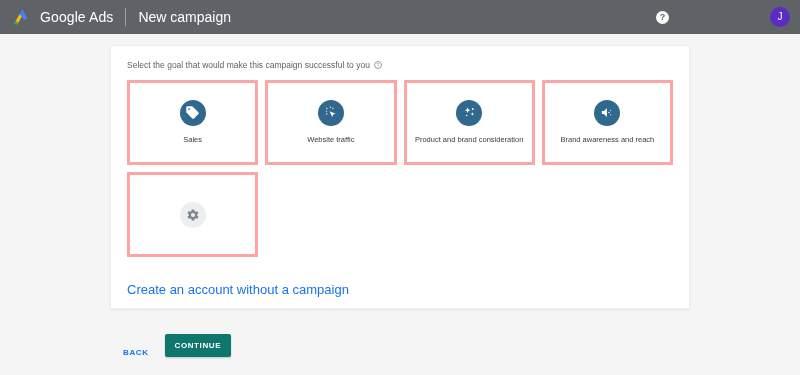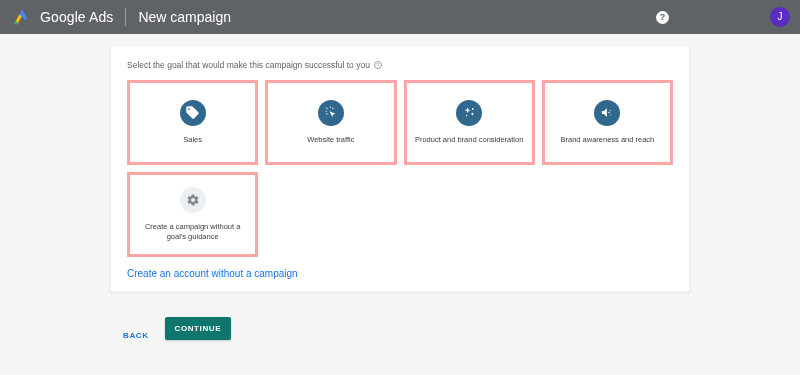--- a/index.html
+++ b/index.html
@@ -119,22 +119,22 @@
   .icon-circle svg { display: block; }
   .goal-label {
     font-size: 7.5px;
     color: #3c4043;
     text-align: center;
     line-height: 1.35;
   }
 
   .account-link {
     display: inline-block;
-    margin-top: 11px;
-    font-size: 10px;
+    margin-top: 25px;
+    font-size: 13px;
     color: #1a73e8;
     cursor: pointer;
   }
 
   
   .actions {
     display: flex;
     align-items: center;
     gap: 8px;
     padding: 18px 0 0 115px;
@@ -245,21 +245,20 @@
         <span class="goal-label">Brand awareness and reach</span>
       </div>
 
 
       <div class="goal-card">
         <span class="icon-circle muted">
           <svg viewBox="0 0 24 24" width="14" height="14" fill="#80868b">
             <path d="M19.1 12.9a7.5 7.5 0 0 0 .1-.9 7.5 7.5 0 0 0-.1-.9l2-1.6a.5.5 0 0 0 .1-.6l-1.9-3.3a.5.5 0 0 0-.6-.2l-2.4 1a7 7 0 0 0-1.6-.9l-.4-2.5a.5.5 0 0 0-.5-.4h-3.8a.5.5 0 0 0-.5.4l-.4 2.5a7 7 0 0 0-1.6.9l-2.4-1a.5.5 0 0 0-.6.2L2.7 8.9a.5.5 0 0 0 .1.6l2 1.6a7.5 7.5 0 0 0 0 1.8l-2 1.6a.5.5 0 0 0-.1.6l1.9 3.3a.5.5 0 0 0 .6.2l2.4-1a7 7 0 0 0 1.6.9l.4 2.5a.5.5 0 0 0 .5.4h3.8a.5.5 0 0 0 .5-.4l.4-2.5a7 7 0 0 0 1.6-.9l2.4 1a.5.5 0 0 0 .6-.2l1.9-3.3a.5.5 0 0 0-.1-.6zM12 15.5A3.5 3.5 0 1 1 15.5 12 3.5 3.5 0 0 1 12 15.5z"></path>
           </svg>
         </span>
-        <span class="goal-label">Create a campaign without a goal's guidance</span>
       </div>
 
     </div>
 
     <span class="account-link">Create an account without a campaign</span>
   </div>
 </div>
 
 <div class="actions">
   <button class="btn-text">BACK</button>

